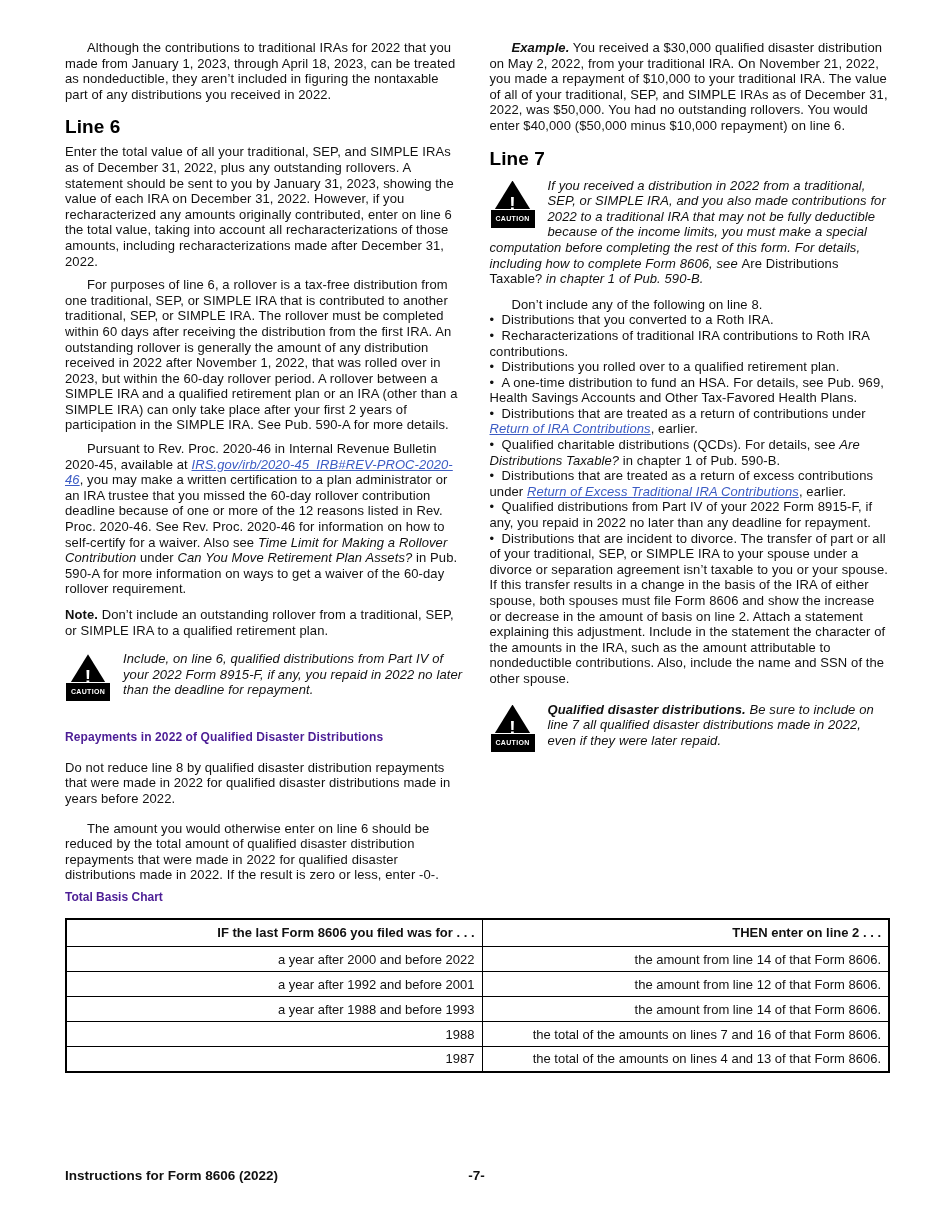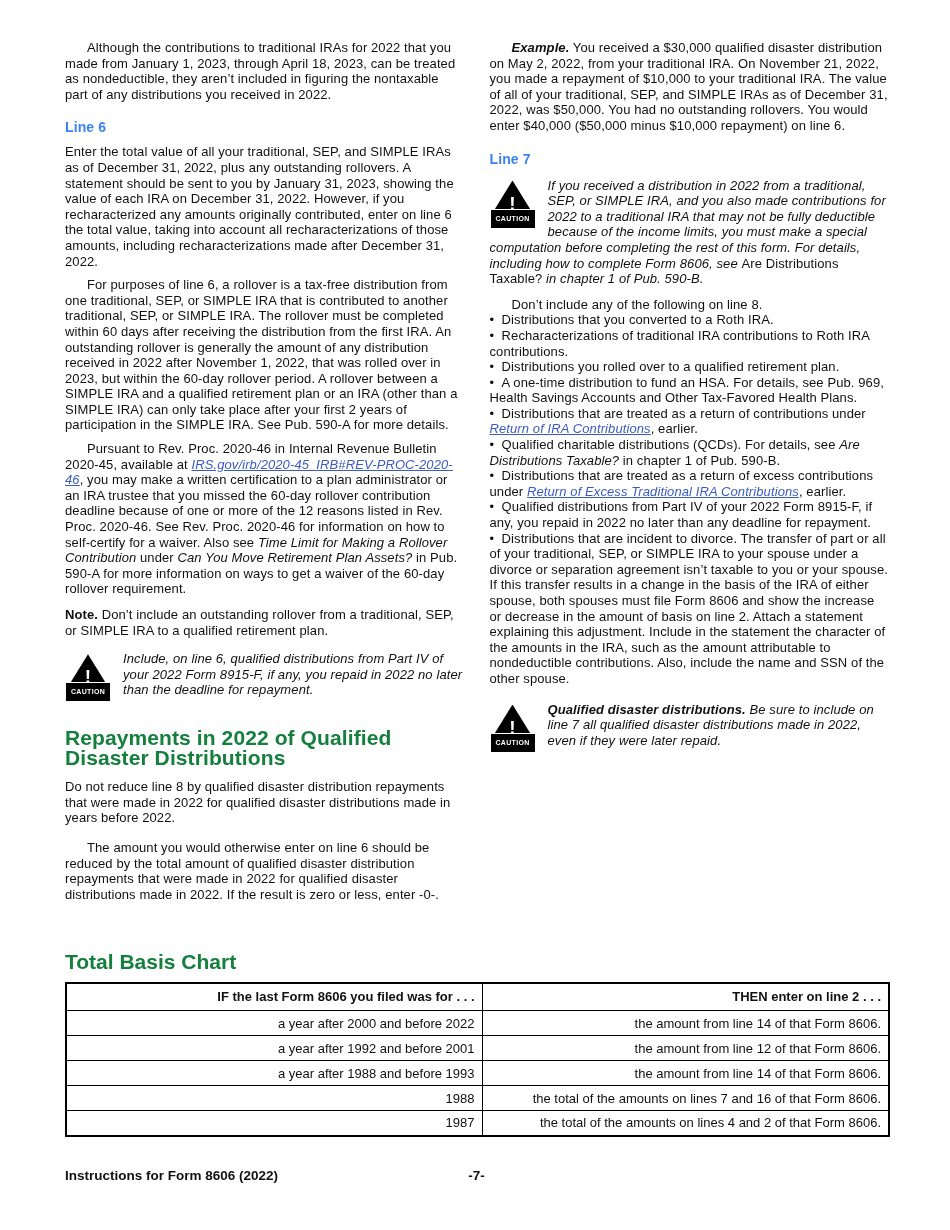--- a/index.html
+++ b/index.html
@@ -8,22 +8,22 @@
     width:950px; height:1230px; overflow:hidden;
     font-family:"Liberation Sans", sans-serif;
     color:#111;
   }
   .page { position:relative; width:950px; height:1230px; background:#fff; padding:40px 62px 0 65px; }
   .columns { display:flex; gap:26px; align-items:flex-start; }
   .col { width:399px; font-size:13px; line-height:15.6px; letter-spacing:0.1px; }
   p.para { margin:8px 0 0 0; }
   p.first { margin-top:0; }
   .indent { text-indent:22px; }
-  h2.sec { font-size:14px; line-height:20px; margin:15px 0 7px 0; color:#3b82f6; }
-  h3.sub { font-size:21px; line-height:19.5px; margin:24px 0 9px 0; color:#15803d; }
+  h2.sec { font-size:19px; line-height:20px; margin:15px 0 7px 0; color:#000000; }
+  h3.sub { font-size:12px; line-height:19.5px; margin:24px 0 9px 0; color:#4c1d95; }
   .it { font-style:italic; }
   .rm { font-style:normal; }
   .bold { font-weight:bold; }
   .bi { font-weight:bold; font-style:italic; }
   a.link { color:#3b5bc4; font-style:italic; text-decoration:underline; cursor:pointer; }
 
   
   .caution-block { display:flow-root; margin:13px 0 10px 0; font-style:italic; }
   .caution-icon { float:left; width:46px; margin:3px 12px 2px 0; }
   .tri { position:relative; width:42px; height:34px; margin:0 auto; background:#000;
@@ -33,21 +33,21 @@
   .caution-tag { position:relative; width:46px; margin-top:-6px; background:#000; color:#fff;
                  border:1.5px solid #fff; font-weight:bold; font-style:normal;
                  font-size:7px; letter-spacing:0.3px; text-align:center; padding:1px 0 1.5px 0; }
 
   
   .bullet { margin:0; }
   .bullet::before { content:"\2022\00a0\00a0"; }
   .list-intro { text-indent:22px; margin:8px 0 1px 0; }
 
   
-  .bottom { position:absolute; left:65px; top:952px; width:737px; }
+  .bottom { position:absolute; left:65px; top:888px; width:737px; }
   .bottom h3 { margin:0 0 10px 0; }
   table.basis { border-collapse:collapse; width:825px; border:2px solid #000; font-size:13px; }
   table.basis th, table.basis td { border:1.5px solid #000; text-align:right; padding:3px 7px; }
   table.basis th { font-weight:bold; height:28px; }
   table.basis td { height:25px; font-weight:normal; }
   table.basis col.c1 { width:416px; }
 
   .footer { position:absolute; left:65px; top:1168px; width:823px; font-size:13.5px; }
   .footer .fl { font-weight:bold; }
   .footer .fp { position:absolute; left:0; right:0; text-align:center; top:0; font-weight:bold; }
@@ -151,21 +151,21 @@
         <tr>
           <td>a year after 1988 and before 1993</td>
           <td>the amount from line 14 of that Form 8606.</td>
         </tr>
         <tr>
           <td>1988</td>
           <td>the total of the amounts on lines 7 and 16 of that Form 8606.</td>
         </tr>
         <tr>
           <td>1987</td>
-          <td>the total of the amounts on lines 4 and 2 of that Form 8606.</td>
+          <td>the total of the amounts on lines 4 and 13 of that Form 8606.</td>
         </tr>
       </tbody>
     </table>
   </div>
 
   <div class="footer">
     <span class="fl">Instructions for Form 8606 (2022)</span>
     <span class="fp">-7-</span>
   </div>
 

